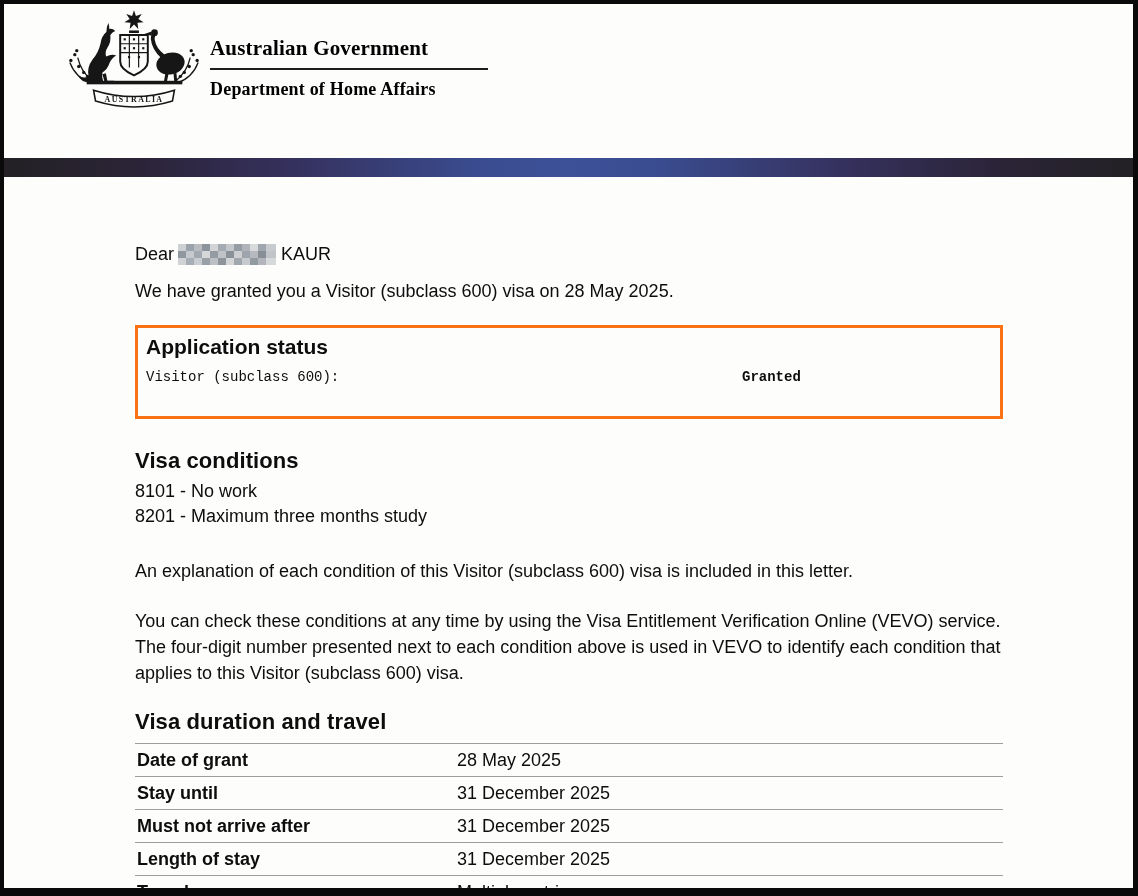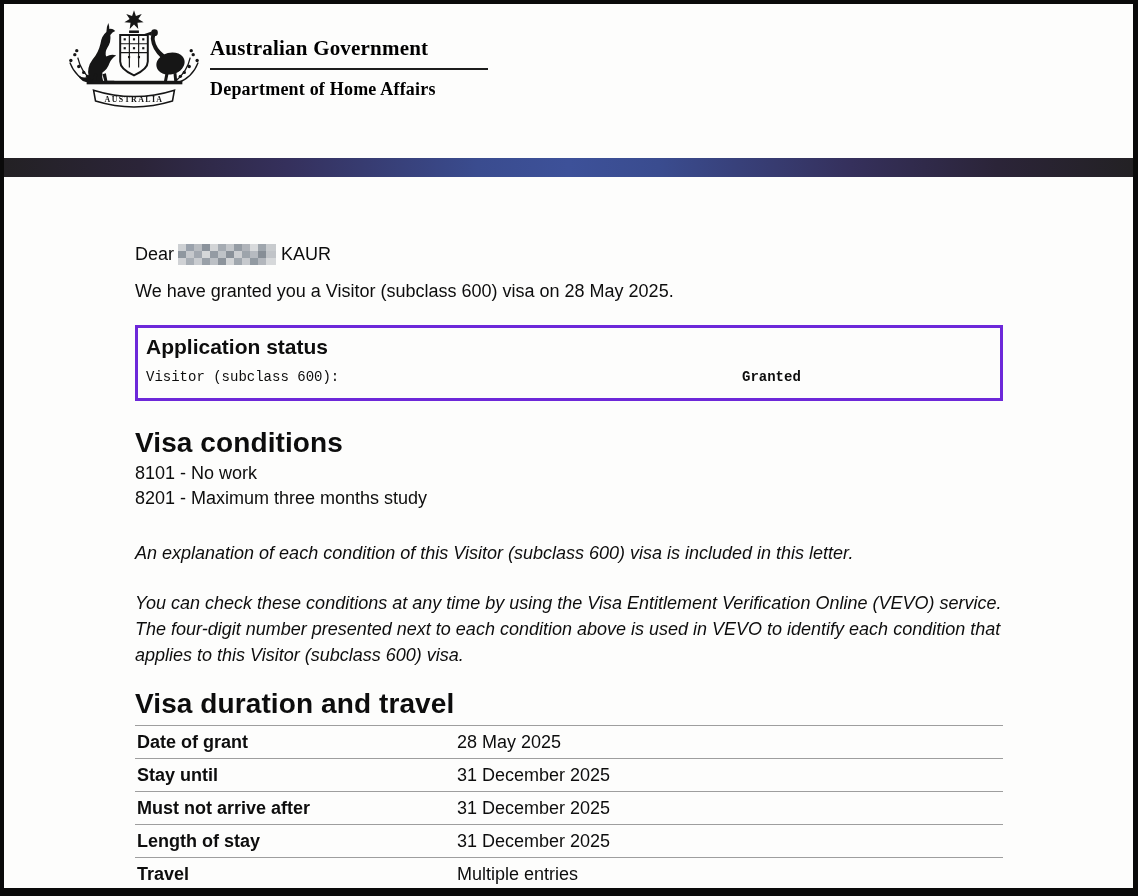--- a/index.html
+++ b/index.html
@@ -35,33 +35,33 @@
 
   
   .content { position: absolute; left: 131px; top: 240px; width: 868px; font-size: 18px; }
 
   .salutation { display: flex; align-items: center; height: 21px; }
   .salutation .sp { margin-left: 5px; }
   .redacted { display: inline-block; margin-left: 4px; line-height: 0; }
 
   .intro { margin-top: 16px; line-height: 21px; }
 
-  .status-box { margin-top: 23px; border: 3px solid #6d28d9; padding: 4px 8px 6px 8px; }
+  .status-box { margin-top: 23px; border: 3px solid #f97316; padding: 4px 8px 24px 8px; }
   .status-box .box-title { font-size: 21px; font-weight: bold; line-height: 30px; }
   .status-row { display: flex; font-size: 14px; line-height: 30px; font-family: Liberation Mono, monospace; }
   .status-row .visa-label { width: 596px; flex: none; }
   .status-row .status-value { font-weight: bold; }
 
-  h2.section { margin-top: 28px; font-size: 28px; font-weight: bold; line-height: 28px; letter-spacing: .1px; }
+  h2.section { margin-top: 28px; font-size: 22px; font-weight: bold; line-height: 28px; letter-spacing: .1px; }
   h2.duration { margin-top: 22px; }
 
   .cond-list { margin-top: 4px; }
   .cond-list div { line-height: 25px; }
 
-  .para  { line-height: 26px; font-style: italic; }
+  .para  { line-height: 26px; }
   .para1 { margin-top: 29px; }
   .para2 { margin-top: 24px; }
 
   table.duration { margin-top: 7px; width: 868px; border-collapse: collapse; }
   table.duration td {
     border-top: 1px solid #9e9e9e;
     padding: 6px 0 5px 2px;
     line-height: 21px;
     vertical-align: top;
   }

